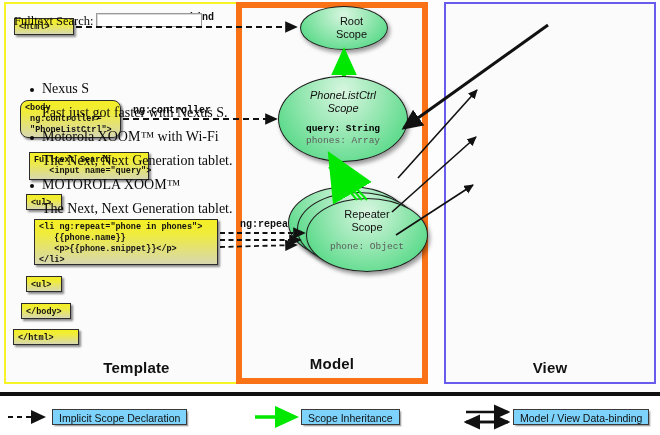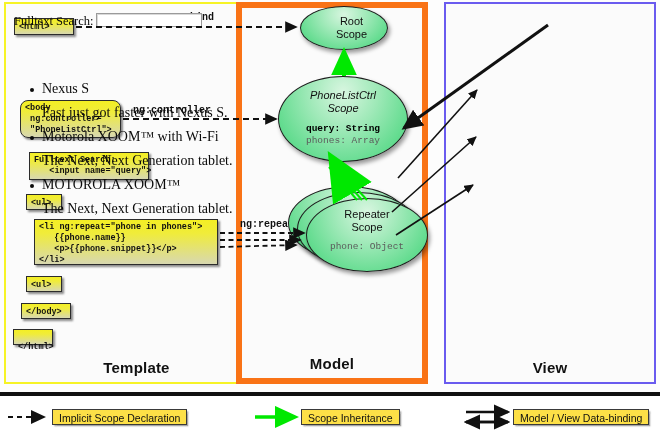--- a/index.html
+++ b/index.html
@@ -135,21 +135,21 @@
     position: absolute;
     left: 0; top: 392px;
     width: 660px; height: 43px;
     background: #ffffff;
     border-top: 4px solid #111;
   }
   .legend-box {
     position: absolute;
     box-sizing: border-box;
     border: 1.5px solid #3a3a3a;
-    background: #fde047;
+    background: #7dd3fc;
     box-shadow: 1.5px 1.5px 1.5px rgba(0,0,0,0.35);
     font-size: 10.5px;
     color: #101010;
     padding: 2px 6px 0 6px;
     height: 16px;
     line-height: 13px;
     white-space: nowrap;
     font-family: "Liberation Sans", sans-serif;
   }
 
@@ -190,21 +190,21 @@
 
   <div class="codebox" style="left:34px; top:219px; width:184px; height:46px;">&lt;li ng:repeat="phone in phones"&gt;
    {{phone.name}}
    &lt;p&gt;{{phone.snippet}}&lt;/p&gt;
 &lt;/li&gt;</div>
 
   <div class="codebox" style="left:26px; top:276px; width:36px; height:16px; padding-top:3px;">&lt;ul&gt;</div>
 
   <div class="codebox" style="left:21px; top:303px; width:50px; height:16px; padding-top:3px;">&lt;/body&gt;</div>
 
-  <div class="codebox" style="left:13px; top:329px; width:40px; height:16px; padding-top:12px;">&lt;/html&gt;</div>
+  <div class="codebox" style="left:13px; top:329px; width:66px; height:16px; padding-top:3px;">&lt;/html&gt;</div>
 
   <div class="conn-label" style="left:148px; top:12px;">ng:autobind</div>
 
   <div class="conn-label" style="left:133px; top:105px;">ng:controller</div>
 
   <div class="conn-label" style="left:240px; top:219px;">ng:repeat</div>
 
   <div class="ellipse" style="left:300px; top:6px; width:88px; height:44px;">
     <div class="title" style="margin-top:8px;margin-left:15px;">
       <span>Root</span><br>

